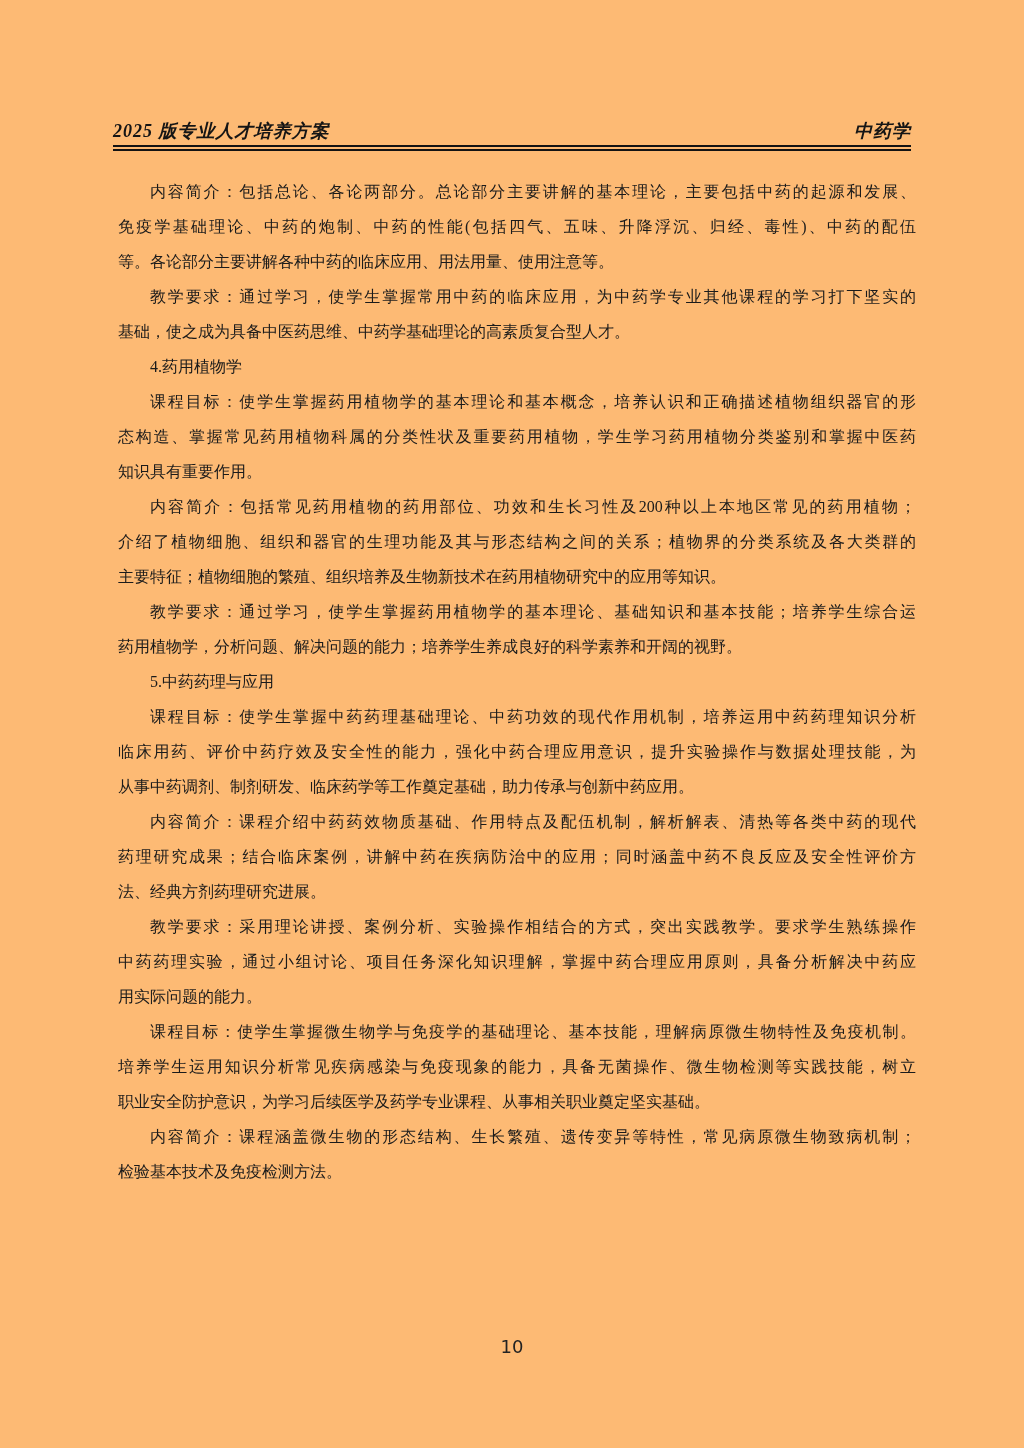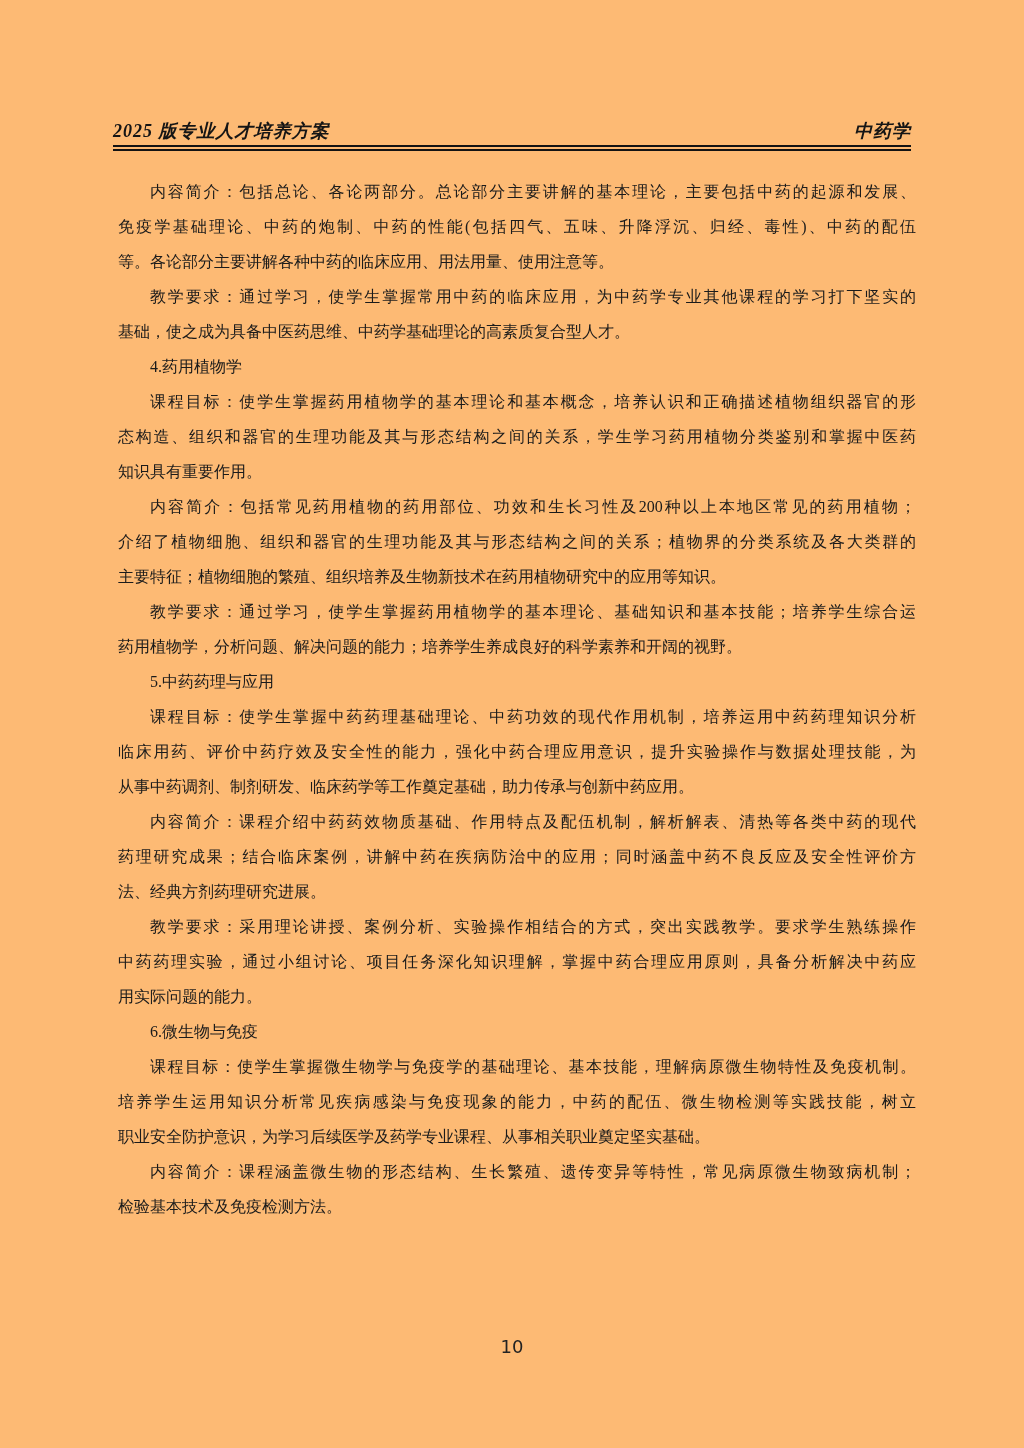--- a/index.html
+++ b/index.html
@@ -93,21 +93,21 @@
       </div>
       <div class="para">
         <div class="line first">教学要求：通过学习，使学生掌握常用中药的临床应用，为中药学专业其他课程的学习打下坚实的</div>
         <div class="line last">基础，使之成为具备中医药思维、中药学基础理论的高素质复合型人才。</div>
       </div>
       <div class="para">
         <div class="line first last">4.药用植物学</div>
       </div>
       <div class="para">
         <div class="line first">课程目标：使学生掌握药用植物学的基本理论和基本概念，培养认识和正确描述植物组织器官的形</div>
-        <div class="line">态构造、组织和器官的生理功能及其与形态结构之间的关系，学生学习药用植物分类鉴别和掌握中医药</div>
+        <div class="line">态构造、掌握常见药用植物科属的分类性状及重要药用植物，学生学习药用植物分类鉴别和掌握中医药</div>
         <div class="line last">知识具有重要作用。</div>
       </div>
       <div class="para">
         <div class="line first">内容简介：包括常见药用植物的药用部位、功效和生长习性及200种以上本地区常见的药用植物；</div>
         <div class="line">介绍了植物细胞、组织和器官的生理功能及其与形态结构之间的关系；植物界的分类系统及各大类群的</div>
         <div class="line last">主要特征；植物细胞的繁殖、组织培养及生物新技术在药用植物研究中的应用等知识。</div>
       </div>
       <div class="para">
         <div class="line first">教学要求：通过学习，使学生掌握药用植物学的基本理论、基础知识和基本技能；培养学生综合运</div>
         <div class="line last">药用植物学，分析问题、解决问题的能力；培养学生养成良好的科学素养和开阔的视野。</div>
@@ -124,25 +124,22 @@
         <div class="line first">内容简介：课程介绍中药药效物质基础、作用特点及配伍机制，解析解表、清热等各类中药的现代</div>
         <div class="line">药理研究成果；结合临床案例，讲解中药在疾病防治中的应用；同时涵盖中药不良反应及安全性评价方</div>
         <div class="line last">法、经典方剂药理研究进展。</div>
       </div>
       <div class="para">
         <div class="line first">教学要求：采用理论讲授、案例分析、实验操作相结合的方式，突出实践教学。要求学生熟练操作</div>
         <div class="line">中药药理实验，通过小组讨论、项目任务深化知识理解，掌握中药合理应用原则，具备分析解决中药应</div>
         <div class="line last">用实际问题的能力。</div>
       </div>
       <div class="para">
-        <div class="line first last">6.微生物与免疫</div>
-      </div>
-      <div class="para">
         <div class="line first">课程目标：使学生掌握微生物学与免疫学的基础理论、基本技能，理解病原微生物特性及免疫机制。</div>
-        <div class="line">培养学生运用知识分析常见疾病感染与免疫现象的能力，中药的配伍、微生物检测等实践技能，树立</div>
+        <div class="line">培养学生运用知识分析常见疾病感染与免疫现象的能力，具备无菌操作、微生物检测等实践技能，树立</div>
         <div class="line last">职业安全防护意识，为学习后续医学及药学专业课程、从事相关职业奠定坚实基础。</div>
       </div>
       <div class="para">
         <div class="line first">内容简介：课程涵盖微生物的形态结构、生长繁殖、遗传变异等特性，常见病原微生物致病机制；</div>
         <div class="line last">检验基本技术及免疫检测方法。</div>
       </div>
     </div>
 
   <div class="footer">
     <span class="page-num">10</span>

